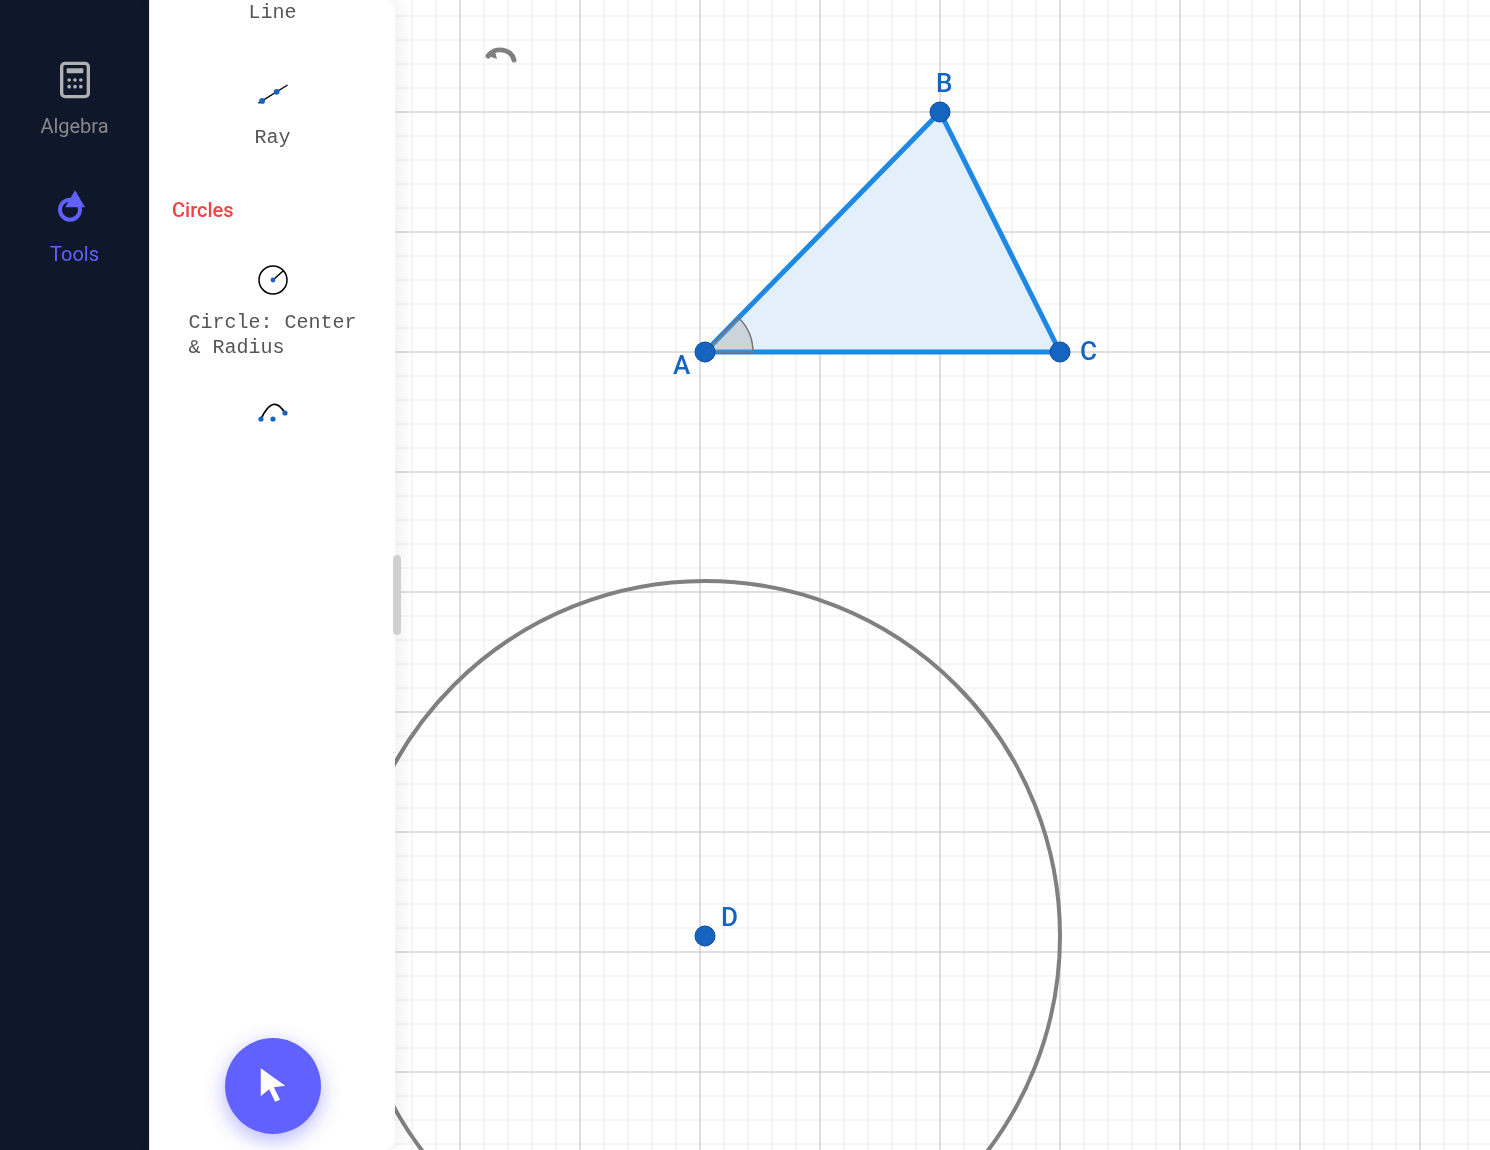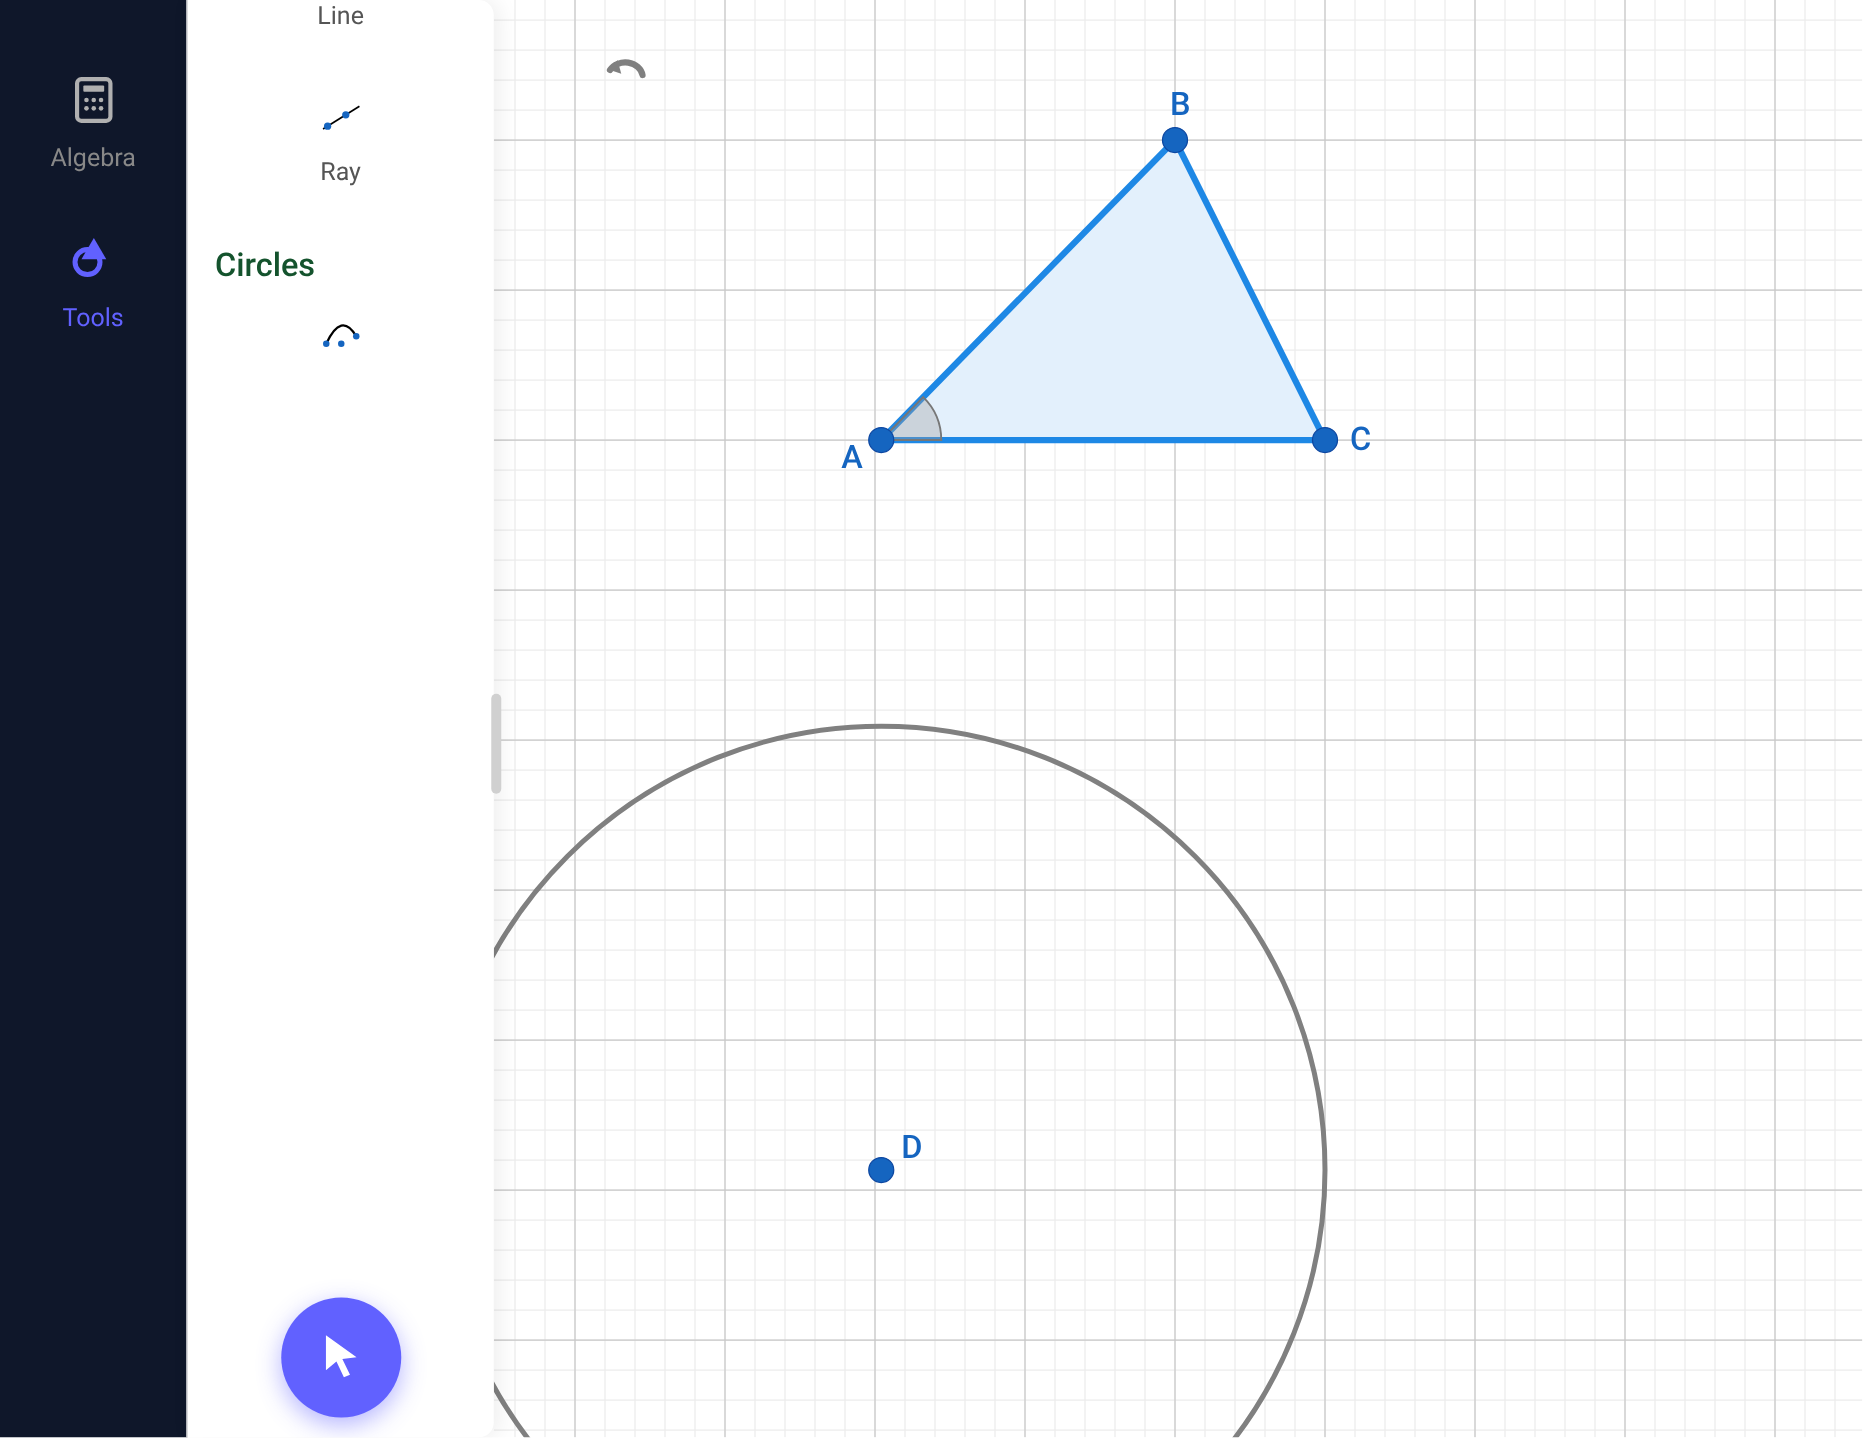--- a/index.html
+++ b/index.html
@@ -16,23 +16,23 @@
 .nav-item.active { color: #6161FF; }
 .nav-item .nav-label { font-size: 20px; }
 .tool-panel {
   width: 245px; background: #fff; position: relative;
   display: flex; flex-direction: column; box-shadow: 4px 0 18px rgba(0,0,0,0.07);
   padding: 0 12px; border-radius: 0 12px 12px 0; z-index: 3;
 }
 .tool-scroll { flex: 1; overflow: hidden; padding-top: 0; position: relative; padding-bottom: 110px; }
 .tool { display: flex; flex-direction: column; align-items: center; gap: 10px; padding: 20px 0 30px; cursor: pointer; }
 .tool .ticon { width: 40px; height: 40px; display: flex; align-items: center; justify-content: center; }
-.tool .tlabel { font-size: 20px; color: #555; text-align: left; line-height: 1.25; }
+.tool .tlabel { font-size: 20px; color: #555; text-align: left; line-height: 1.25; font-family: Liberation Mono, monospace; }
 .tool.selected .tlabel { color: #4a4aff; font-weight: 700; }
-.section { font-size: 26px; color: #14532d; padding: 18px 0 18px 10px; text-align: left; font-weight: 500;}
+.section { font-size: 20px; color: #ef4444; padding: 18px 0 18px 10px; text-align: left; font-weight: 500;}
 .fab {
   position: absolute; left: 50%; transform: translateX(-50%); bottom: 16px;
   width: 96px; height: 96px; border-radius: 50%; background: #6161FF;
   display: flex; align-items: center; justify-content: center; box-shadow: 0 6px 20px rgba(90,90,255,.45);
   cursor: pointer; z-index: 5;
 }
 .scroll-thumb {
   position: absolute; right: -6px; top: 555px; width: 8px; height: 80px;
   background: #d0d0d0; border-radius: 4px;
 }
@@ -81,20 +81,30 @@
         <div class="ticon">
           <svg width="44" height="30" viewBox="0 0 44 30">
               <line x1="6" y1="24" x2="38" y2="4" stroke="#000" stroke-width="1.5"></line>
               <circle cx="10" cy="21.5" r="3.2" fill="#1565C0"></circle>
               <circle cx="26" cy="11.5" r="3.2" fill="#1565C0"></circle>
             </svg>
         </div>
         <div class="tlabel">Ray</div>
       </div>
       <div class="section">Circles</div>
+      <div class="tool">
+        <div class="ticon">
+          <svg width="40" height="40" viewBox="0 0 40 40">
+              <circle cx="20" cy="20" r="14" fill="none" stroke="#000" stroke-width="1.5"></circle>
+              <line x1="20" y1="20" x2="30" y2="11" stroke="#000" stroke-width="1.5"></line>
+              <circle cx="20" cy="20" r="2.4" fill="#1565C0"></circle>
+            </svg>
+        </div>
+        <div class="tlabel">Circle: Center<br>&amp; Radius</div>
+      </div>
       <div class="tool" style="padding-top:0;">
         <div class="ticon">
           <svg width="40" height="30" viewBox="0 0 40 30">
               <path d="M8 24 Q20 -2 32 18" fill="none" stroke="#000" stroke-width="1.8"></path>
               <circle cx="8" cy="24" r="2.6" fill="#1565C0"></circle>
               <circle cx="20" cy="24" r="2.6" fill="#1565C0"></circle>
               <circle cx="32" cy="18" r="2.6" fill="#1565C0"></circle>
             </svg>
         </div>
       </div>

